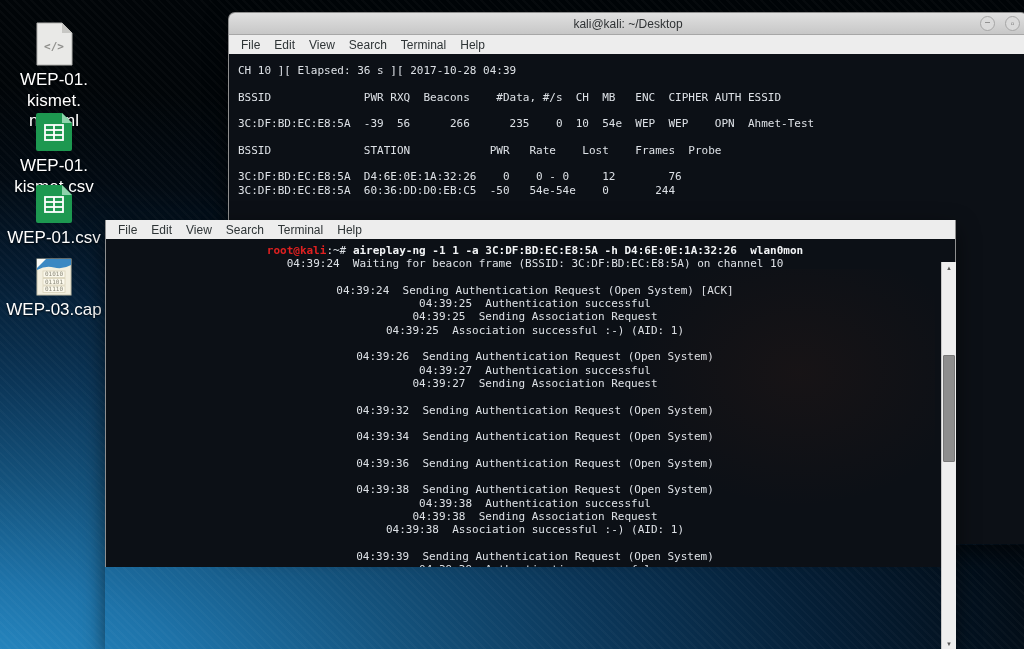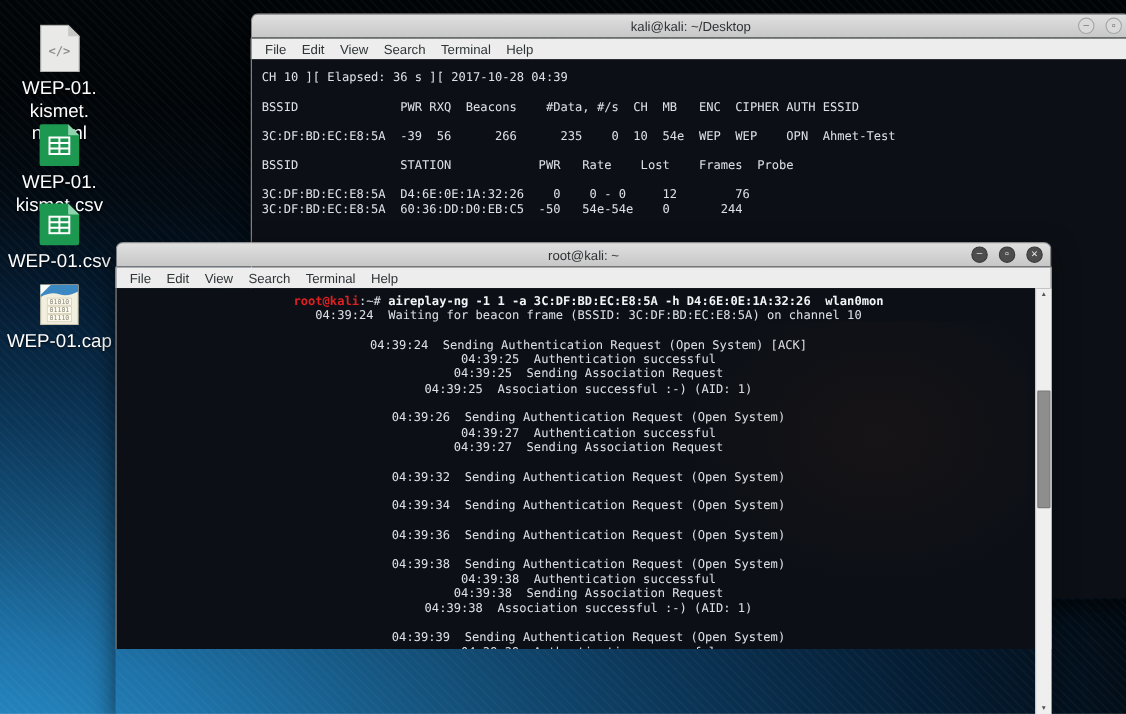--- a/index.html
+++ b/index.html
@@ -105,21 +105,21 @@
     <path d="M1 1 l9 0 l-9 9 z" fill="#fbfbf7"></path>
     <g font-family="DejaVu Sans Mono, monospace" font-size="6" fill="#8a8878" text-anchor="middle">
       <rect x="7" y="13" width="22" height="6.5" fill="#fbf8ec" stroke="#d9d3ba" stroke-width="0.8"></rect>
       <text x="18" y="18.3">01010</text>
       <rect x="7" y="20.5" width="22" height="6.5" fill="#fbf8ec" stroke="#d9d3ba" stroke-width="0.8"></rect>
       <text x="18" y="25.8">01101</text>
       <rect x="7" y="28" width="22" height="6.5" fill="#fbf8ec" stroke="#d9d3ba" stroke-width="0.8"></rect>
       <text x="18" y="33.3">01110</text>
     </g>
   </svg>
-  <div class="icon-label">WEP-01.cap</div>
+  <div class="icon-label">WEP-03.cap</div>
 </div>
 
 <div class="window" style="left:228px;top:12px;width:800px;height:533px;z-index:1;">
   <div class="titlebar">
     <span>kali@kali: ~/Desktop</span>
     <span class="win-controls">
       <span class="wbtn inactive wbtn-min"></span>
       <span class="wbtn inactive wbtn-max"></span>
     </span>
   </div>
@@ -139,28 +139,20 @@
 3C:DF:BD:EC:E8:5A  -39  56      266      235    0  10  54e  WEP  WEP    OPN  Ahmet-Test
 
 BSSID              STATION            PWR   Rate    Lost    Frames  Probe
 
 3C:DF:BD:EC:E8:5A  D4:6E:0E:1A:32:26    0    0 - 0     12        76
 3C:DF:BD:EC:E8:5A  60:36:DD:D0:EB:C5  -50   54e-54e    0       244</pre>
   </div>
 </div>
 
 <div class="window" style="left:105px;top:220px;width:851px;height:430px;z-index:2;">
-  <div class="titlebar">
-    <span>root@kali: ~</span>
-    <span class="win-controls">
-      <span class="wbtn active wbtn-min"></span>
-      <span class="wbtn active wbtn-max"></span>
-      <span class="wbtn active wbtn-close"></span>
-    </span>
-  </div>
   <div class="menubar">
       <span class="menu-item">File</span>
       <span class="menu-item">Edit</span>
       <span class="menu-item">View</span>
       <span class="menu-item">Search</span>
       <span class="menu-item">Terminal</span>
       <span class="menu-item">Help</span>
     </div>
   <div class="term-body" id="aireplay-body" style="height:328px;text-align:center;">
     <pre><span class="prompt-user">root@kali</span><span>:~# </span><span class="cmd">aireplay-ng -1 1 -a 3C:DF:BD:EC:E8:5A -h D4:6E:0E:1A:32:26  wlan0mon</span>

